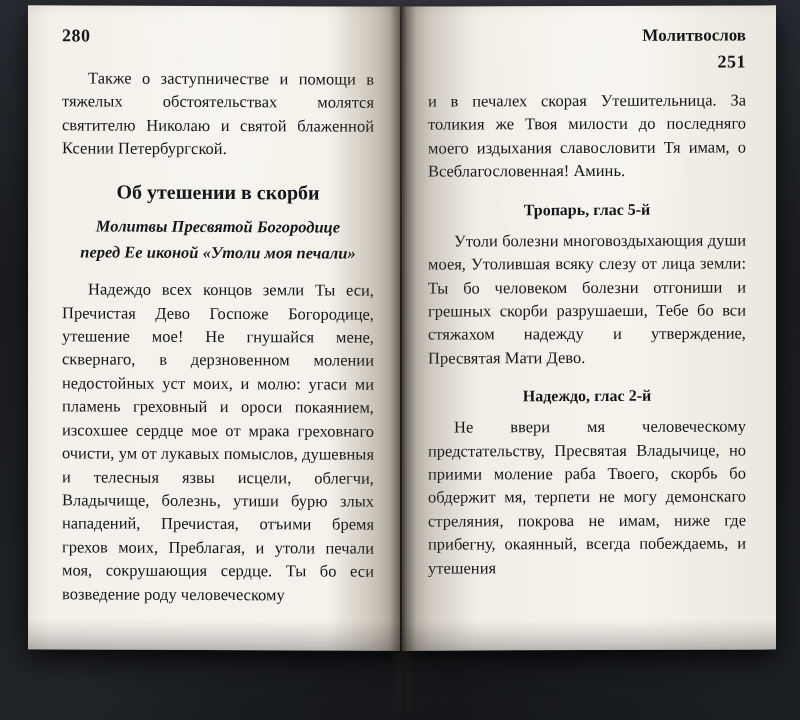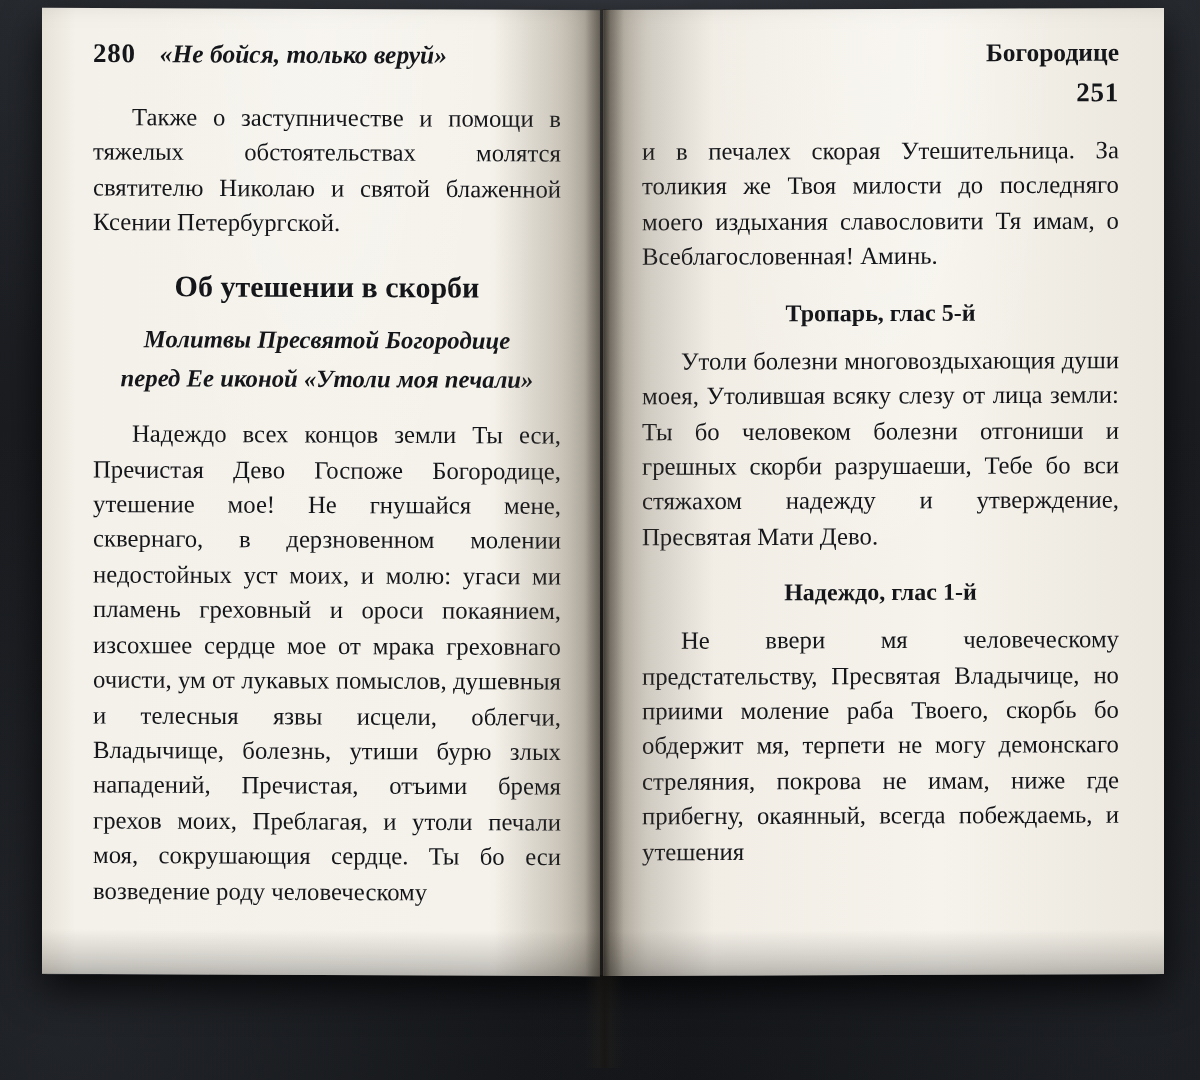--- a/index.html
+++ b/index.html
@@ -188,58 +188,57 @@
   <div class="backdrop-texture"></div>
 
   <div class="book">
 
     <div class="page page-left">
       <div class="page-sheen"></div>
       <div class="content content-left">
 
         <div class="header-row left">
           <span class="folio">280</span>
-          <span class="running-title italic">«Не бойся, только веруй»</span>
         </div>
 
         <p class="body">Также о заступничестве и помощи в тяжелых обстоятельствах молятся святителю Николаю и святой блаженной Ксении Петербургской.</p>
 
         <h2 class="section">Об утешении в скорби</h2>
 
         <h3 class="subsection">Молитвы Пресвятой Богородице</h3>
         <h3 class="subsection last">перед Ее иконой «Утоли моя печали»</h3>
 
         <p class="body">Надеждо всех концов земли Ты еси, Пречистая Дево Госпоже Богородице, утешение мое! Не гнушайся мене, сквернаго, в дерзновенном молении недостойных уст моих, и молю: угаси ми пламень греховный и ороси покаянием, изсохшее сердце мое от мрака греховнаго очисти, ум от лукавых помыслов, душевныя и телесныя язвы исцели, облегчи, Владычище, болезнь, утиши бурю злых нападений, Пречистая, отъими бремя грехов моих, Преблагая, и утоли печали моя, сокрушающия сердце. Ты бо еси возведение роду человеческому</p>
       </div>
       <div class="curve-left"></div>
       <div class="edge-shadow-bottom"></div>
     </div>
 
     <div class="page page-right">
       <div class="page-sheen"></div>
       <div class="content content-right">
 
         <div class="header-row right">
-          <span class="running-title">Богородице</span>
+          <span class="running-title">Молитвослов</span>
         </div>
         <div style="text-align:right; margin-top:-14px; margin-bottom:16px;">
           <span class="folio">251</span>
         </div>
 
         <p class="body noindent">и в печалех скорая Утешительница. За толикия же Твоя милости до последняго моего издыхания славословити Тя имам, о Всеблагословенная! Аминь.</p>
 
         <h4 class="rubric">
           <span>Тропарь,</span>
           <span class="glas">глас 5-й</span>
         </h4>
         <p class="body">Утоли болезни многовоздыхающия души моея, Утолившая всяку слезу от лица земли: Ты бо человеком болезни отгониши и грешных скорби разрушаеши, Тебе бо вси стяжахом надежду и утверждение, Пресвятая Мати Дево.</p>
 
         <h4 class="rubric">
           <span>Надеждо,</span>
-          <span class="glas">глас 1-й</span>
+          <span class="glas">глас 2-й</span>
         </h4>
         <p class="body">Не ввери мя человеческому предстательству, Пресвятая Владычице, но приими моление раба Твоего, скорбь бо обдержит мя, терпети не могу демонскаго стреляния, покрова не имам, ниже где прибегну, окаянный, всегда побеждаемь, и утешения</p>
       </div>
       <div class="curve-right"></div>
       <div class="edge-shadow-bottom"></div>
     </div>
 
     <div class="gutter"></div>
   </div>
 </div>

